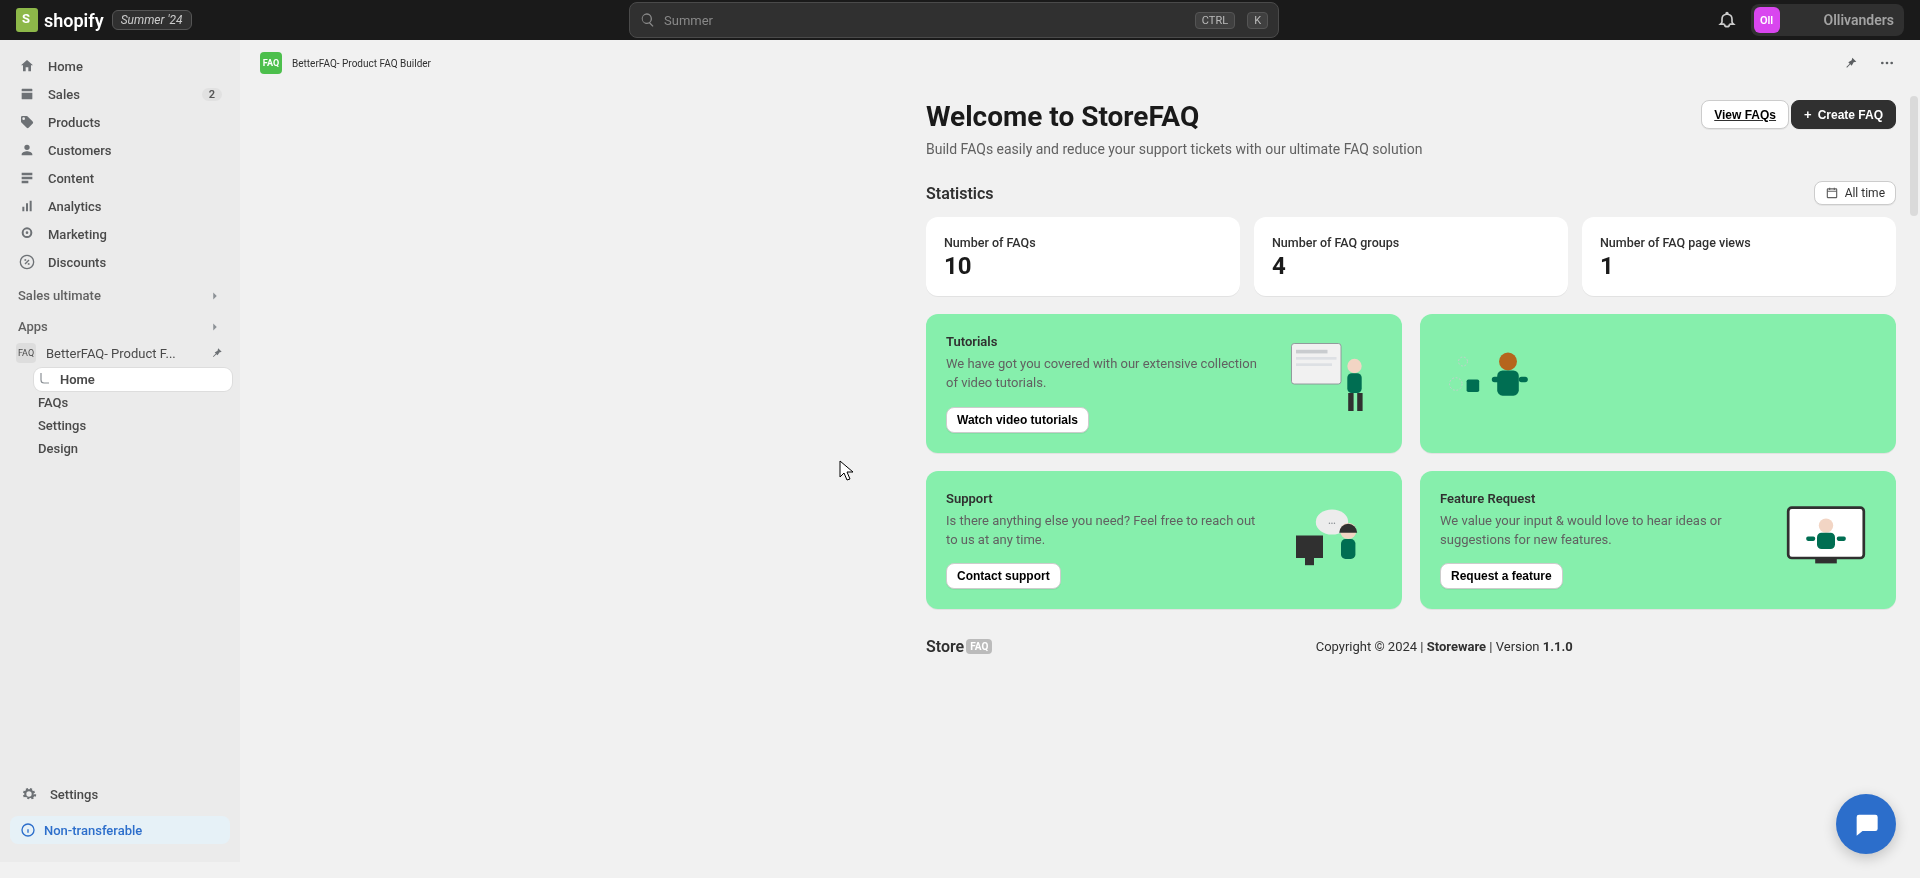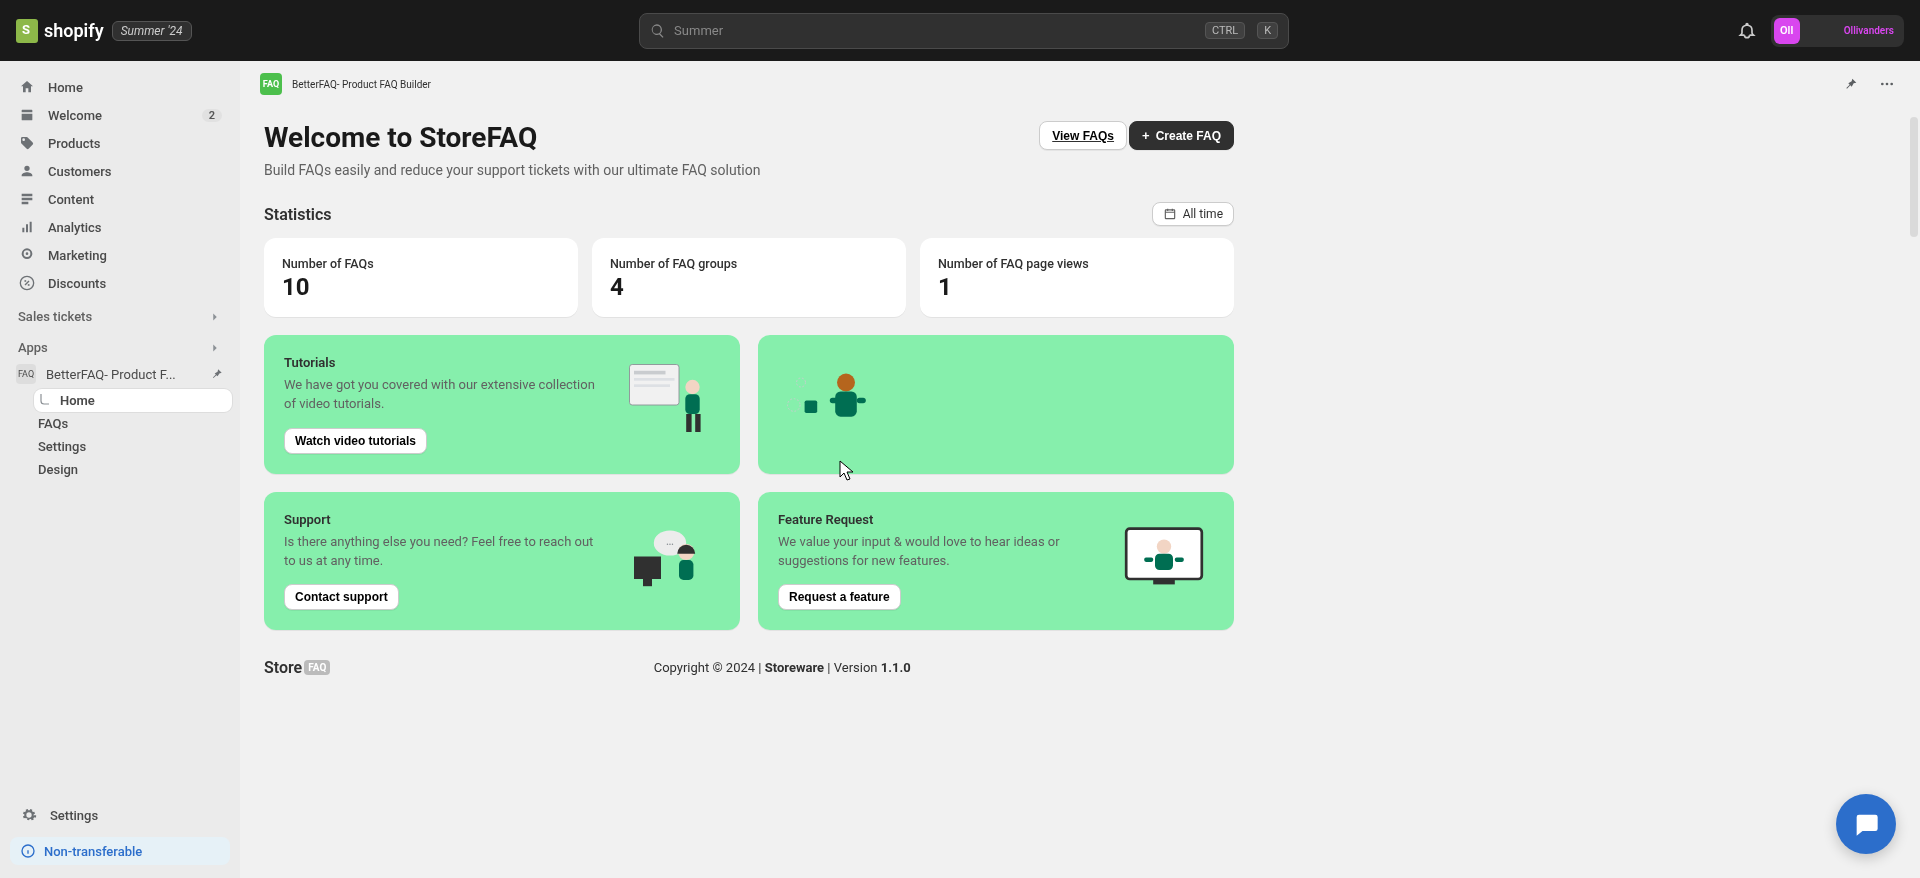--- a/index.html
+++ b/index.html
@@ -1,32 +1,32 @@
 <!DOCTYPE html>
 <html><head>
 <meta charset="utf-8">
 <style>
 * { box-sizing: border-box; margin: 0; padding: 0; }
 body { font-family: -apple-system, BlinkMacSystemFont, "Segoe UI", Roboto, sans-serif; background: #f1f1f1; color: #303030; }
-.topbar { background: #1a1a1a; height: 61px; display: flex; align-items: center; padding: 0 16px; gap: 12px; }
+.topbar { background: #1a1a1a; height: 40px; display: flex; align-items: center; padding: 0 16px; gap: 12px; }
 .logo-wrap { display: flex; align-items: center; gap: 8px; }
 .shopify-logo { display: flex; align-items: center; gap: 6px; color: #fff; font-size: 18px; font-weight: 600; }
 .shopify-bag { width: 22px; height: 24px; background: #8db849; border-radius: 3px; position: relative; }
 .shopify-bag::before { content: "S"; position: absolute; top: 3px; left: 6px; color: #fff; font-weight: bold; font-size: 13px; }
 .summer-tag { background: #303030; border: 1px solid #555; color: #ccc; font-style: italic; font-size: 12px; padding: 2px 8px; border-radius: 6px; }
 .search-wrap { flex: 1; display: flex; justify-content: center; }
 .searchbar { width: 650px; height: 36px; background: #303030; border: 1px solid #4a4a4a; border-radius: 8px; display: flex; align-items: center; padding: 0 10px; gap: 8px; color: #888; }
 .searchbar svg { width: 16px; height: 16px; fill: #888; }
 .searchbar span.ph { flex: 1; font-size: 13px; }
 .shortcut { background: #404040; border: 1px solid #555; padding: 1px 6px; border-radius: 4px; font-size: 11px; color: #bbb; margin-left: 4px; }
 .topbar-right { display: flex; align-items: center; gap: 14px; }
 .bell { width: 20px; height: 20px; }
 .user-chip { display: flex; align-items: center; gap: 8px; background: #303030; padding: 3px 10px 3px 3px; border-radius: 8px; }
 .avatar { width: 26px; height: 26px; border-radius: 6px; background: #d946ef; color: #fff; font-size: 11px; font-weight: 600; display: flex; align-items: center; justify-content: center; }
-.store-name { color: #d946ef; font-size: 10px; font-weight: 600; padding-left: 36px; }
+.store-name { color: #a3a3a3; font-size: 14px; font-weight: 600; padding-left: 36px; }
 .body-wrap { display: flex; height: calc(100vh - 56px); }
 .sidebar { width: 240px; background: #ebebeb; padding: 12px 8px; display: flex; flex-direction: column; position: relative; }
 .nav-item { display: flex; align-items: center; padding: 5px 10px; border-radius: 8px; gap: 12px; font-size: 13px; font-weight: 550; color: #4a4a4a; cursor: pointer; }
 .nav-item .icon { width: 18px; height: 18px; display: flex; align-items: center; justify-content: center; }
 .nav-item .icon svg { width: 16px; height: 16px; fill: #6d7175; }
 .nav-badge { margin-left: auto; background: #e1e1e1; color: #555; border-radius: 10px; padding: 0px 7px; font-size: 11px; font-weight: 600; }
 .section-hdr { display: flex; align-items: center; padding: 12px 10px 4px 10px; font-size: 13px; color: #616161; font-weight: 550; }
 .chev { margin-left: auto; }
 .app-item { display: flex; align-items: center; gap: 10px; padding: 5px 8px; border-radius: 8px; font-size: 13px; color: #4a4a4a; }
 .app-icon-sm { width: 20px; height: 20px; background: #ddd; border-radius: 4px; display: flex; align-items: center; justify-content: center; font-size: 9px; }
@@ -34,21 +34,21 @@
 .sidebar-bottom { margin-top: auto; display:flex; flex-direction:column; gap:8px; padding: 0 2px 6px 2px; }
 .non-transfer { display:flex; align-items:flex-end; gap:8px; background:#e6f1f7; color:#2c6ecb; font-size:13px; padding:6px 10px; border-radius:8px; font-weight:500; }
 .info-circle { width:16px; height:16px; }
 .main { flex: 1; display: flex; flex-direction: column; overflow-y:auto; background:#f1f1f1; position:relative; }
 .app-hdr { display: flex; align-items: center; padding: 10px 20px; gap: 10px; }
 .app-icon-md { width: 22px; height: 22px; background: #4cbf4c; border-radius: 4px; display:flex; align-items:center; justify-content:center; color:#fff; font-size:9px; font-weight:bold; }
 .app-hdr-name { font-size: 10px; color: #303030; }
 .hdr-actions { margin-left: auto; display: flex; gap: 10px; }
 .icon-btn { width: 26px; height: 26px; display:flex; align-items:center; justify-content:center; border-radius:6px; cursor:pointer; }
 .icon-btn svg { width:16px; height:16px; fill:#5c5f62; }
-.app-body { flex:1; background:#f1f1f1; padding: 0 24px 24px 24px; display:flex; flex-direction:column; align-items:flex-start; }
+.app-body { flex:1; background:#f1f1f1; padding: 0 24px 24px 24px; display:flex; flex-direction:column; align-items:flex-end; }
 .app-content { width: 100%; max-width: 970px; }
 .welcome-row { display:flex; align-items:flex-start; padding-top:14px; gap:20px; }
 .welcome-text h1 { font-size: 28px; font-weight:700; color:#1a1a1a; margin-bottom:8px; }
 .welcome-text p { font-size: 14px; color:#616161; }
 .welcome-buttons { margin-left:auto; display:flex; gap:2px;text-decoration:underline; }
 .btn { font-size:12px; font-weight:550; padding:6px 12px; border-radius:8px; cursor:pointer; border:1px solid #ccc; background:#fff; box-shadow:0 1px 0 rgba(0,0,0,0.05); }
 .btn.primary { background:#303030; color:#fff; border-color:#303030; display:flex; align-items:center; gap:6px; }
 .btn.primary .plus { font-size:13px; }
 .stats-hdr { display:flex; align-items:center; margin-top:24px;gap:43px; }
 .stats-hdr h2 { font-size:16px; font-weight:650; }
@@ -121,21 +121,21 @@
           </svg>
         </span>
       <span>Home</span>
     </div>
     <div class="nav-item">
       <span class="icon">
           <svg viewBox="0 0 24 24">
             <path d="M5 4h14a1 1 0 011 1v3H4V5a1 1 0 011-1zm-1 6h16v9a1 1 0 01-1 1H5a1 1 0 01-1-1v-9z"></path>
           </svg>
         </span>
-      <span>Welcome</span>
+      <span>Sales</span>
       <span class="nav-badge">2</span>
     </div>
     <div class="nav-item">
       <span class="icon">
           <svg viewBox="0 0 24 24">
             <path d="M20.6 11.4l-8-8A2 2 0 0011.2 3H5a2 2 0 00-2 2v6.2c0 .5.2 1 .6 1.4l8 8a2 2 0 002.8 0l6.2-6.2a2 2 0 000-2.8zM7 9a2 2 0 110-4 2 2 0 010 4z"></path>
           </svg>
         </span>
       <span>Products</span>
     </div>
@@ -174,21 +174,21 @@
     <div class="nav-item">
       <span class="icon">
           <svg viewBox="0 0 24 24">
             <path d="M9 15l6-6M9.5 9.5a.5.5 0 110-1 .5.5 0 010 1zm5 6a.5.5 0 110-1 .5.5 0 010 1zM12 2a10 10 0 100 20 10 10 0 000-20z" fill="none" stroke="#6d7175" stroke-width="2"></path>
           </svg>
         </span>
       <span>Discounts</span>
     </div>
 
     <div class="section-hdr">
-      <span>Sales tickets</span>
+      <span>Sales ultimate</span>
       <svg class="chev" width="14" height="14" viewBox="0 0 24 24" fill="#8c9196">
           <path d="M9 6l6 6-6 6z"></path>
         </svg>
     </div>
 
     <div class="section-hdr">
       <span>Apps</span>
       <svg class="chev" width="14" height="14" viewBox="0 0 24 24" fill="#8c9196">
           <path d="M9 6l6 6-6 6z"></path>
         </svg>

